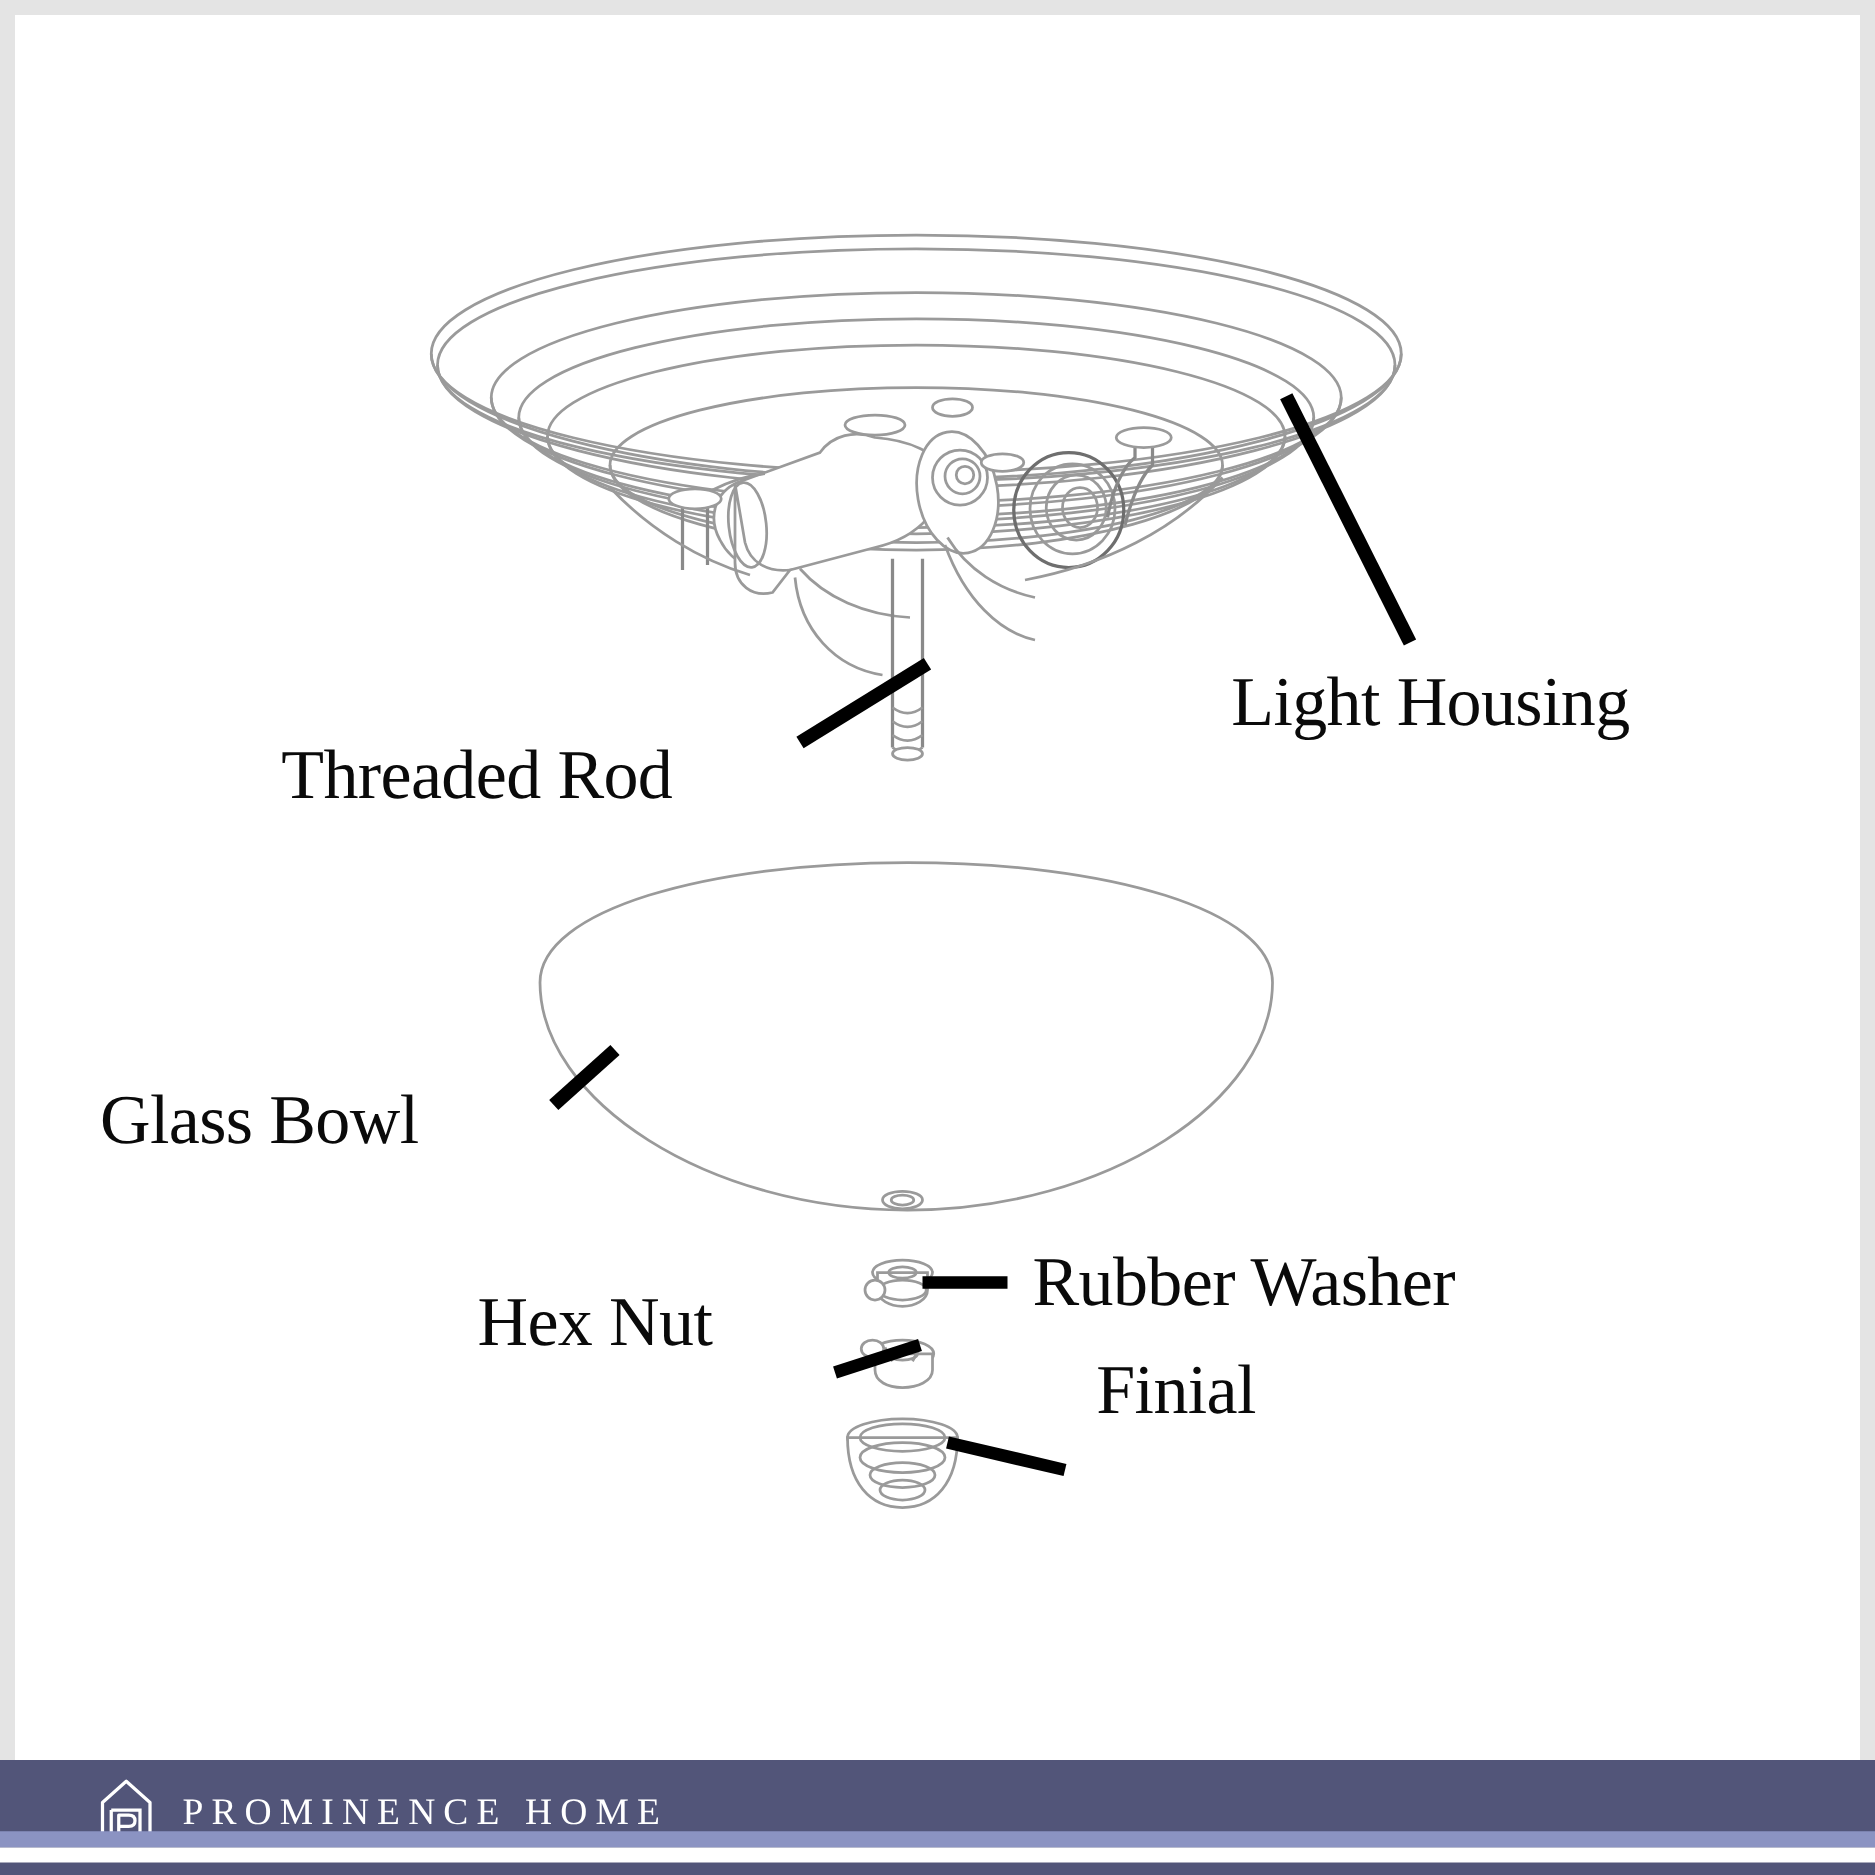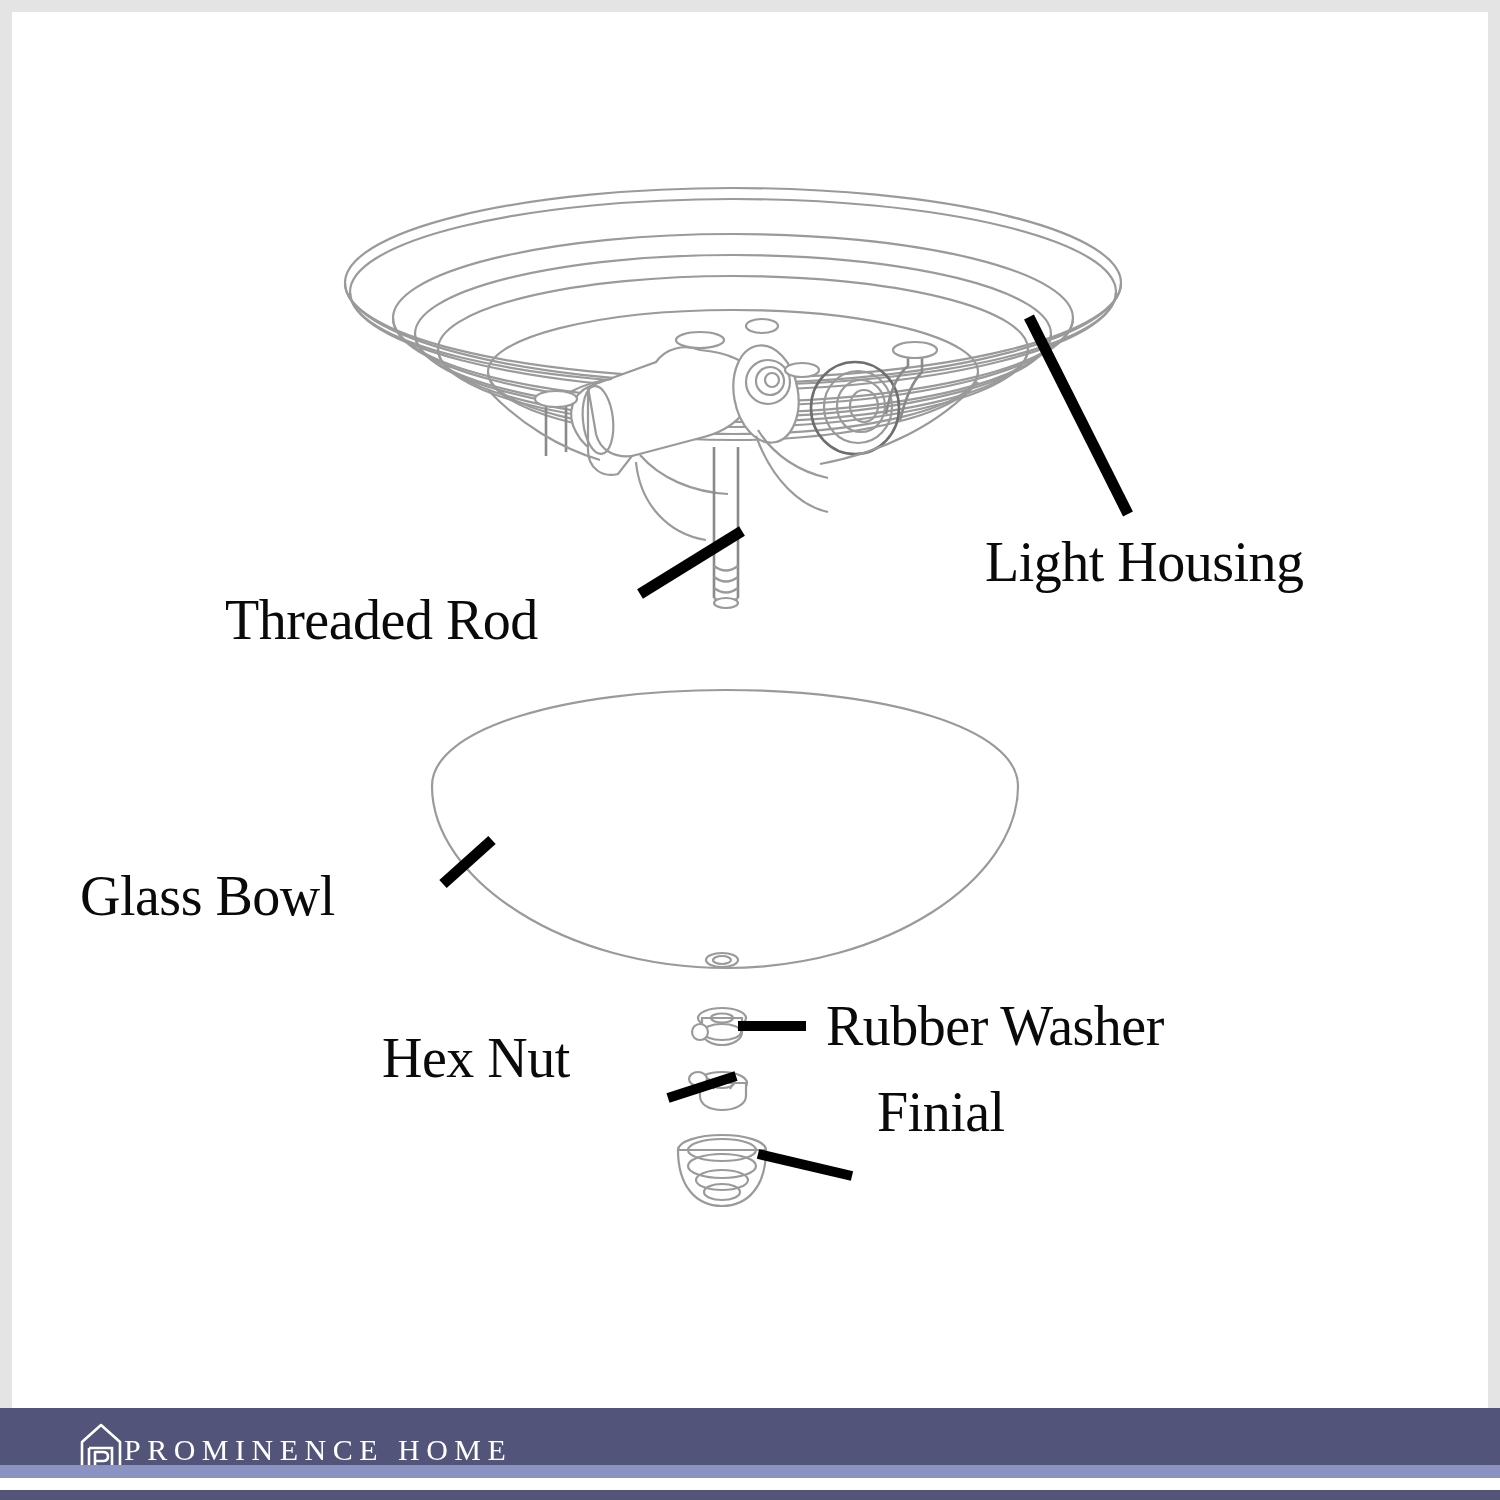--- a/index.html
+++ b/index.html
@@ -60,20 +60,21 @@
     position: absolute;
     left: 0;
     bottom: 10px;
     width: 1500px;
     height: 12px;
     background: #ffffff;
   }
   .brand {
     display: flex;
     align-items: center;
+    gap: 22px;
   }
   .brand-name {
     color: #ffffff;
     font-size: 30px;
     letter-spacing: 6.5px;
     font-weight: 400;
     white-space: nowrap;
   }
   .footer-note {
     color: #ffffff;

